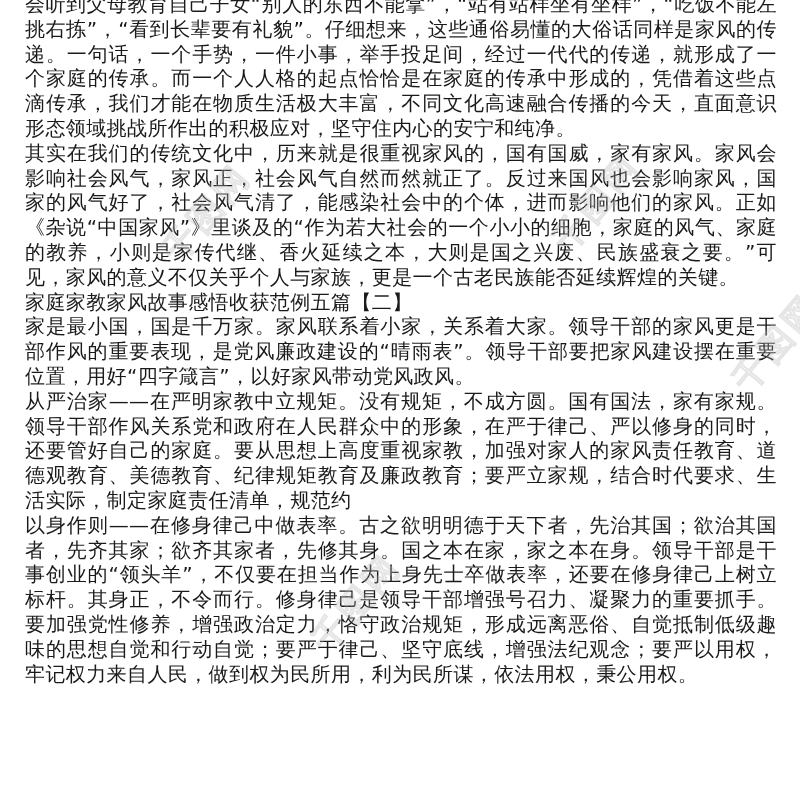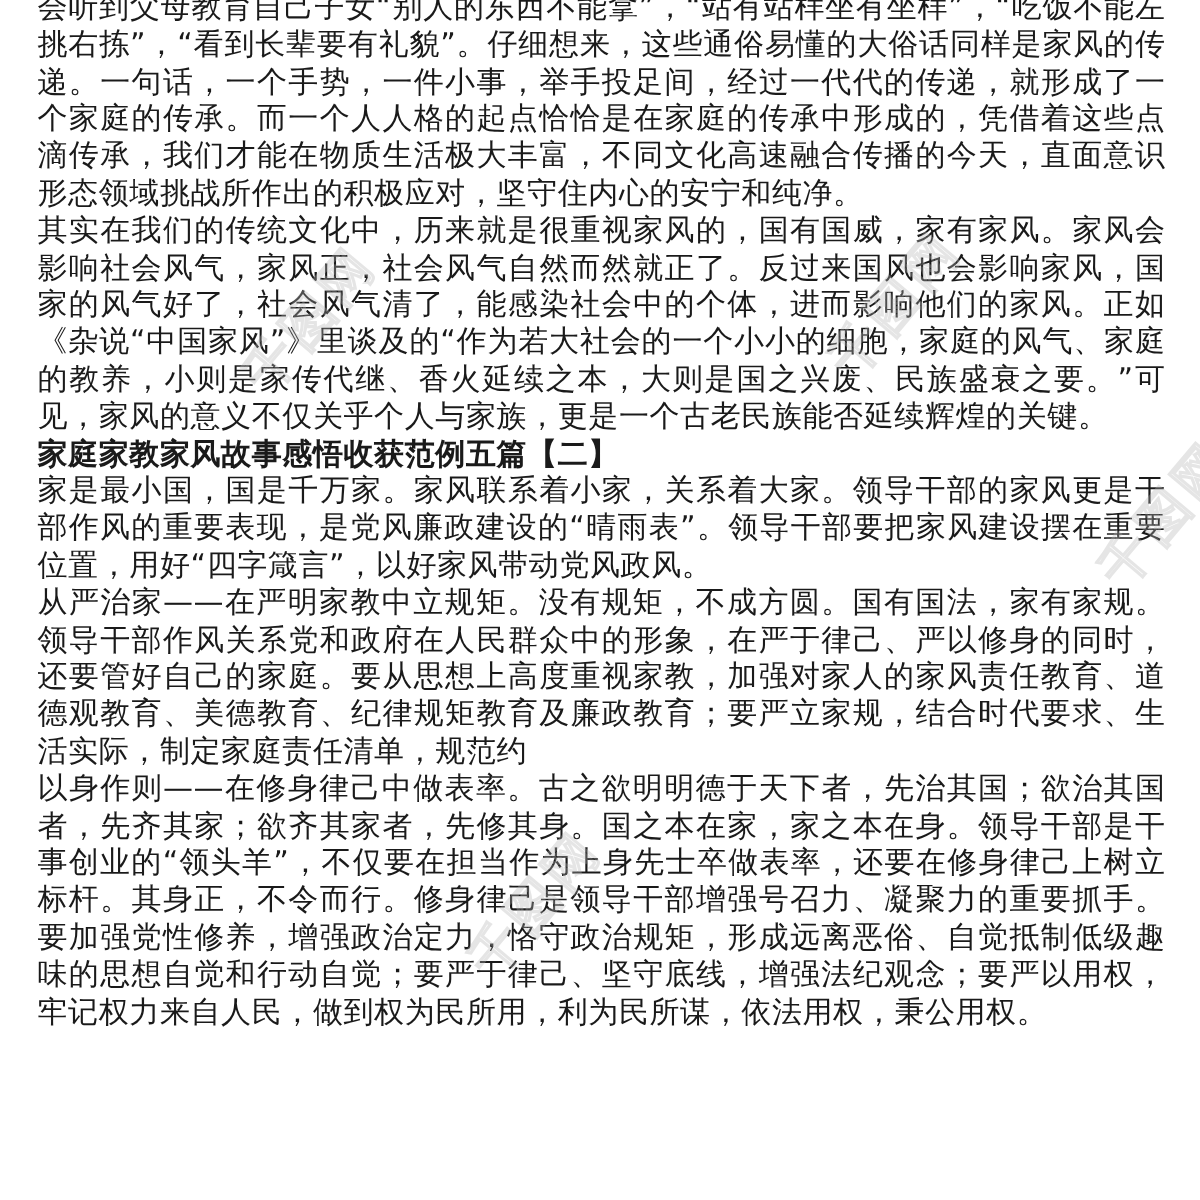--- a/index.html
+++ b/index.html
@@ -24,21 +24,21 @@
     line-height: 24.8px;
     letter-spacing: 0.4px;
   }
   .para {
     margin: 0;
     text-align: justify;
     text-align-last: left;
   }
   .heading {
     margin: 0;
-    font-weight: bold;
+    font-weight: normal;
   }
   .watermark {
     position: absolute;
     font-size: 34px;
     font-weight: bold;
     color: transparent;
     -webkit-text-stroke: 1px rgba(180, 180, 180, 0.35);
     transform: rotate(-50deg);
     pointer-events: none;
     white-space: nowrap;

